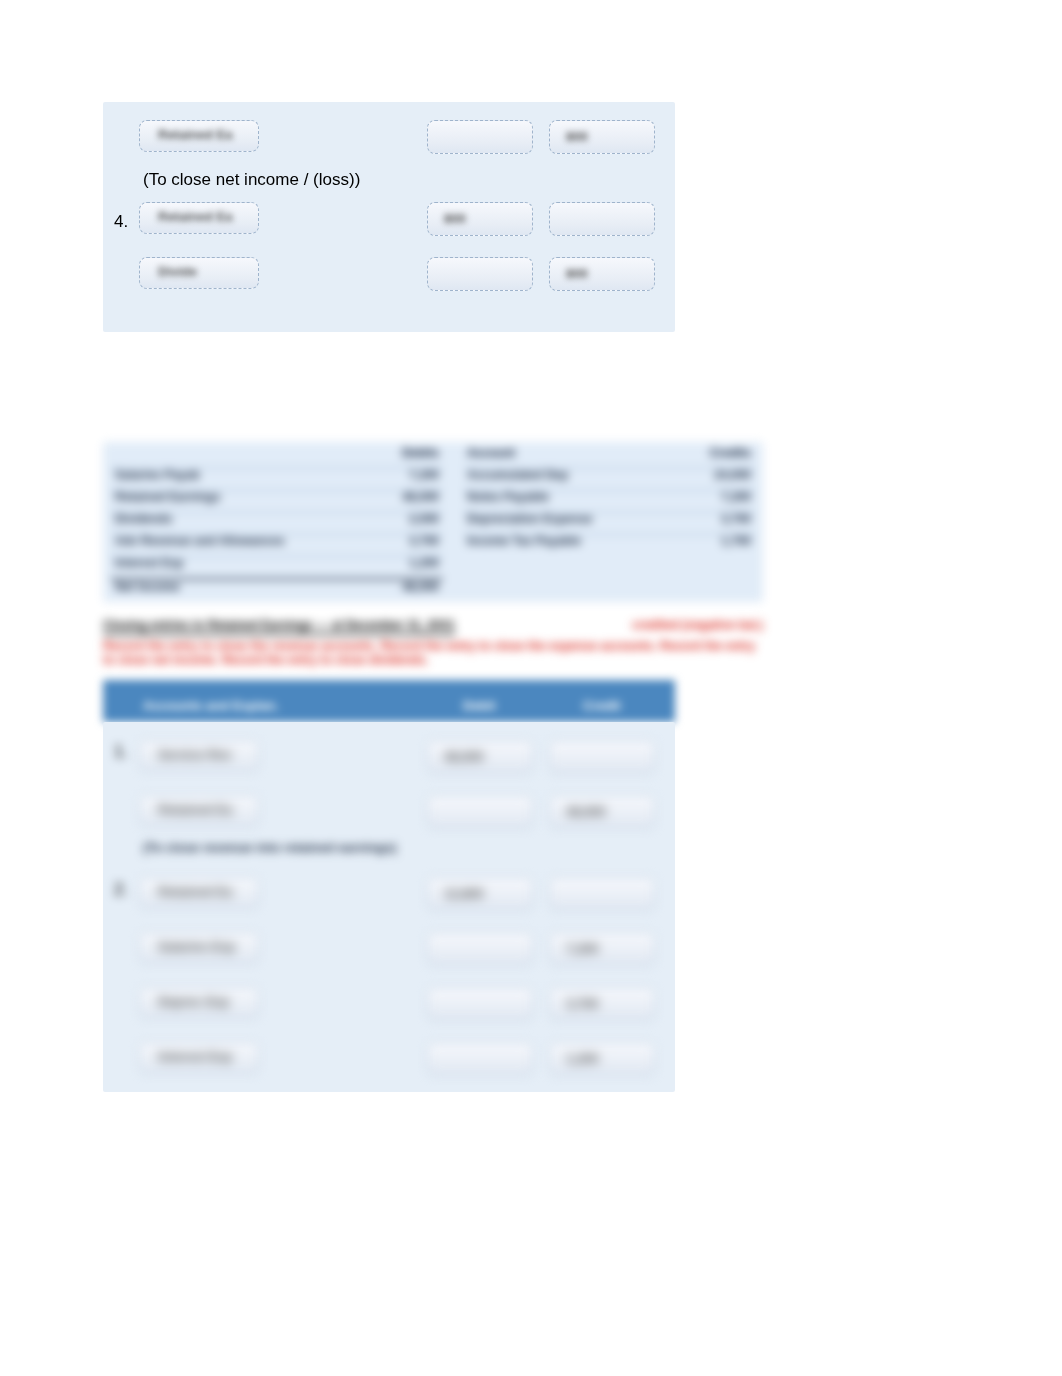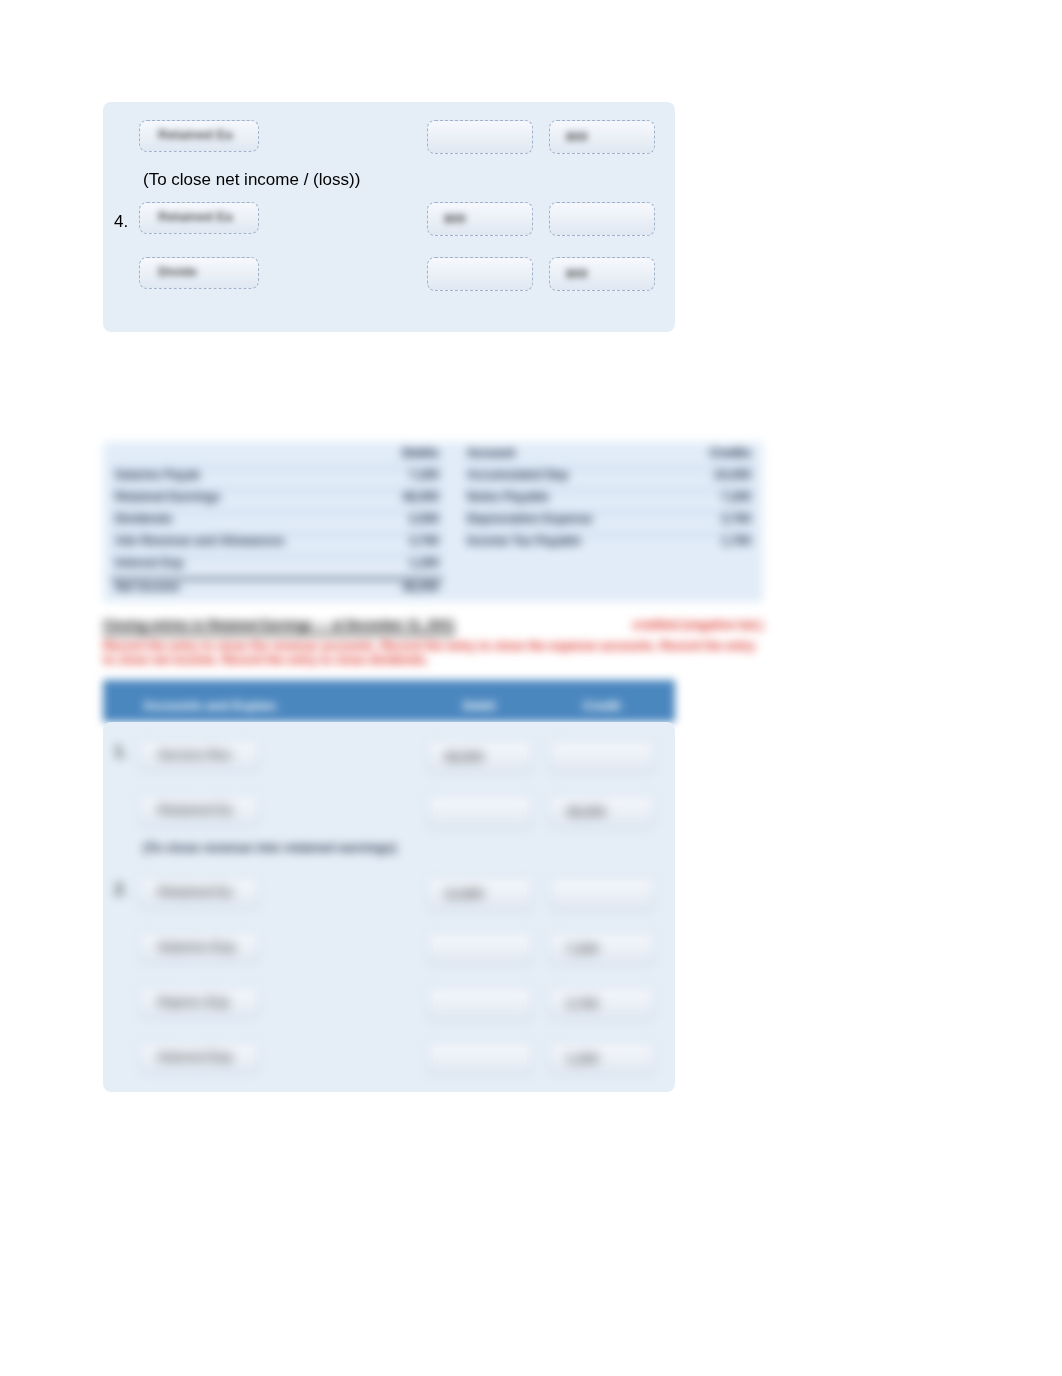--- a/index.html
+++ b/index.html
@@ -14,21 +14,21 @@
     width: 1062px;
     min-height: 1376px;
     position: relative;
     padding: 0;
     box-sizing: border-box;
   }
   
   .journal-box {
     position: absolute;
     background: #e5eef7;
-    border-radius: 8px;
+    border-radius: 2px;
   }
   .journal-box.top {
     left: 103px;
     top: 102px;
     width: 572px;
     height: 230px;
   }
   .row-num {
     position: absolute;
     font-size: 17px;

